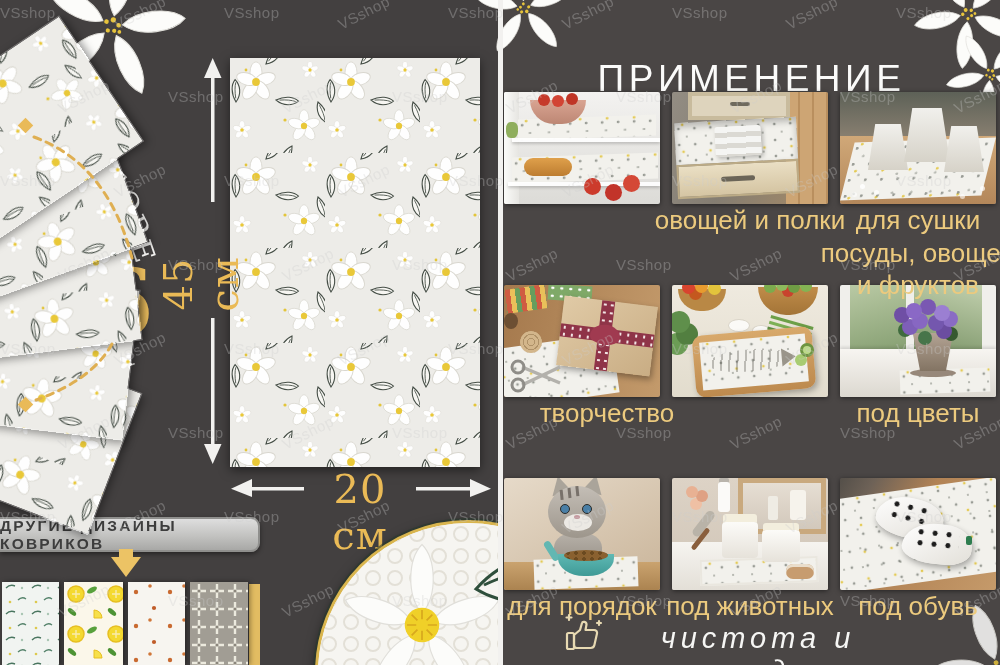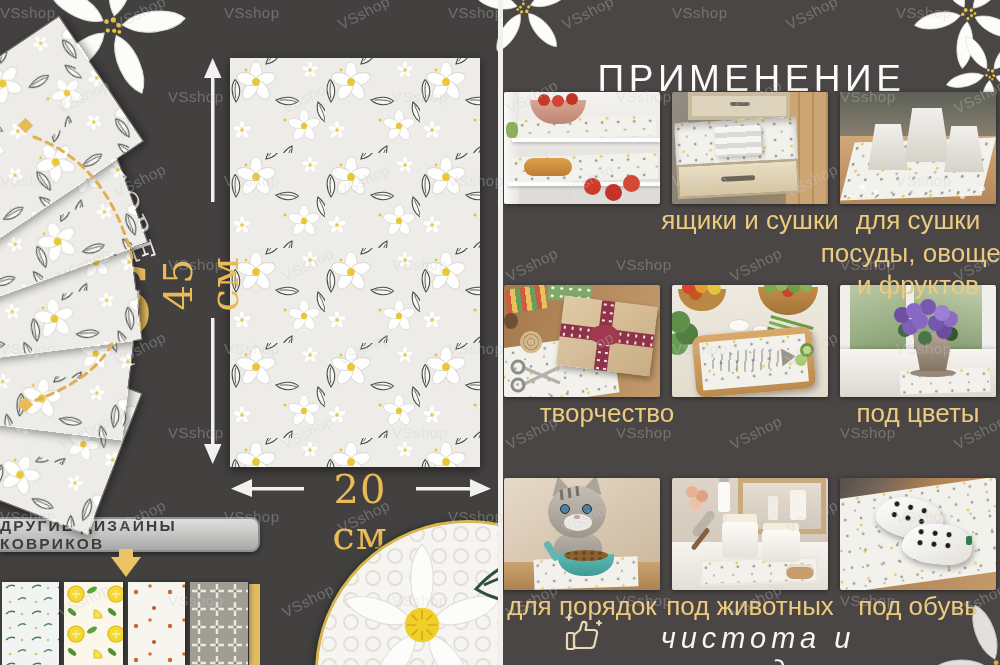--- a/index.html
+++ b/index.html
@@ -531,21 +531,21 @@
     <i class="p9-lin lin"></i>
     <span class="clog p9-c1">
         <i></i>
       </span>
     <span class="clog p9-c2">
         <i></i>
       </span>
     <i class="p9-tag"></i>
   </div>
 
-  <div class="caption" style="left:650px;top:204px">ящики и сушки</div>
+  <div class="caption" style="left:650px;top:204px">овощей и полки</div>
   <div class="caption" style="left:818px;top:204px">для сушки
 посуды, овощей
 и фруктов</div>
   <div class="caption" style="left:507px;top:397px">творчество</div>
   <div class="caption" style="left:818px;top:397px">под цветы</div>
   <div class="caption" style="left:482px;top:590px">для порядок</div>
   <div class="caption" style="left:650px;top:590px">под животных</div>
   <div class="caption" style="left:818px;top:590px">под обувь</div>
 
   <svg class="abs thumbs-icon" width="48" height="48" viewBox="0 0 48 48">

